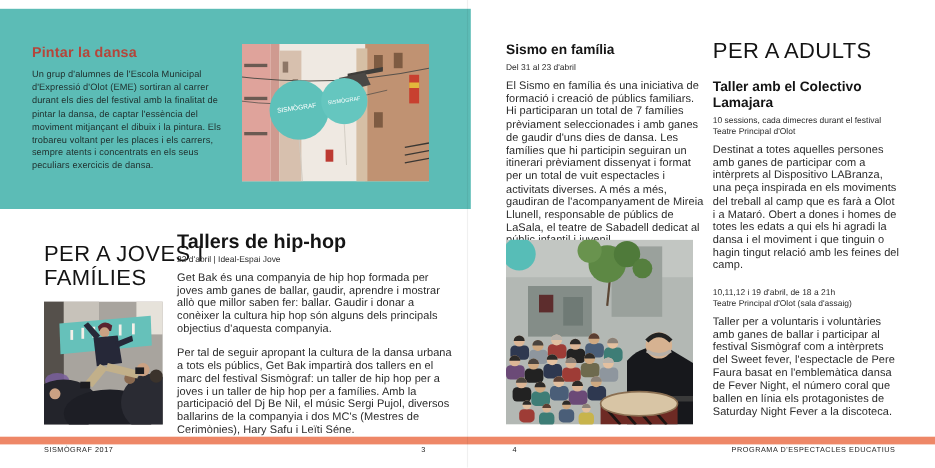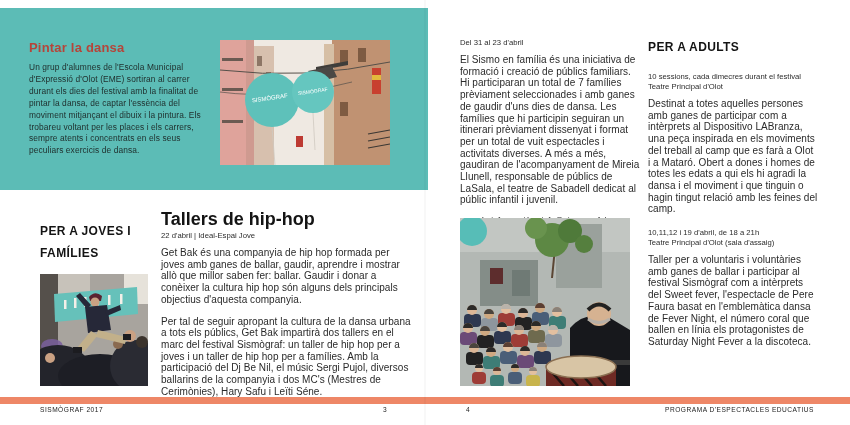--- a/index.html
+++ b/index.html
@@ -20,21 +20,21 @@
   .teal-title{
     font-size:13px;font-weight:bold;color:#b5453a;
     margin:0 0 7px 0;letter-spacing:.2px;
   }
   .teal-body{
     width:178px;font-size:8.4px;line-height:11.9px;color:#20312f;
     margin:0;letter-spacing:.1px;
   }
   
   .big-heading{
-    font-size:12px;line-height:22px;font-weight:700;color:#141414;
+    font-size:20px;line-height:22px;font-weight:400;color:#141414;
     letter-spacing:.4px;margin:0;
   }
   
   .art-title{font-size:12.5px;line-height:14px;font-weight:bold;color:#141414;margin:0 0 5px 0;}
   .art-date{font-size:7.7px;line-height:10px;color:#2c2c2c;margin:0 0 6px 0;}
   .art-body{font-size:10px;line-height:11.7px;color:#2a2a2a;margin:0 0 10px 0;letter-spacing:.05px;}
   .more-info{font-size:8.4px;line-height:11.7px;color:#2a2a2a;margin:8px 0 0 0;text-align:center;}
   
   .photo{display:block;}
   
@@ -137,20 +137,21 @@
 </svg>
 
 <div class="abs" style="left:161px;top:212px;width:252px">
   <h2 class="art-title" style="font-size:18px">Tallers de hip-hop</h2>
   <p class="art-date">22 d'abril | Ideal-Espai Jove</p>
   <p class="art-body">Get Bak és una companyia de hip hop formada per joves amb ganes de ballar, gaudir, aprendre i mostrar allò que millor saben fer: ballar. Gaudir i donar a conèixer la cultura hip hop són alguns dels principals objectius d'aquesta companyia.</p>
   <p class="art-body">Per tal de seguir apropant la cultura de la dansa urbana a tots els públics, Get Bak impartirà dos tallers en el marc del festival Sismògraf: un taller de hip hop per a joves i un taller de hip hop per a famílies. Amb la participació del Dj Be Nil, el músic Sergi Pujol, diversos ballarins de la companyia i dos MC's (Mestres de Cerimònies), Hary Safu i Leïti Séne.</p>
 </div>
 
 <div class="abs" style="left:460px;top:38px;width:180px">
+  <h2 class="art-title">Sismo en família</h2>
   <p class="art-date">Del 31 al 23 d'abril</p>
   <p class="art-body">El Sismo en família és una iniciativa de formació i creació de públics familiars. Hi participaran un total de 7 famílies prèviament seleccionades i amb ganes de gaudir d'uns dies de dansa. Les famílies que hi participin seguiran un itinerari prèviament dissenyat i format per un total de vuit espectacles i activitats diverses. A més a més, gaudiran de l'acompanyament de Mireia Llunell, responsable de públics de LaSala, el teatre de Sabadell dedicat al públic infantil i juvenil.</p>
   <p class="more-info">Més informació a: info@sismografolot.cat</p>
 </div>
 
 <svg class="abs photo" style="left:460px;top:218px" width="170" height="168" viewBox="0 0 170 168">
   <rect width="170" height="168" fill="#b3b8b4"></rect>
   <rect x="0" y="0" width="170" height="34" fill="#c2c6c2"></rect>
   <rect x="96" y="6" width="46" height="64" fill="#9aa19c"></rect>
   <rect x="20" y="42" width="58" height="46" fill="#848d88"></rect>
@@ -243,20 +244,21 @@
   <g>
     <path d="M86 150 L86 168 L156 168 L156 150 Z" fill="#6e2a24"></path>
     <path d="M90 152 L104 168 M104 152 L118 168 M118 152 L132 168 M132 152 L146 168" stroke="#1d1412" stroke-width="2.5"></path>
     <ellipse cx="121" cy="149" rx="35" ry="11" fill="#d8c5a5"></ellipse>
     <ellipse cx="121" cy="149" rx="35" ry="11" fill="none" stroke="#8a6f52" stroke-width="1.5"></ellipse>
   </g>
 </svg>
 
 <div class="abs" style="left:648px;top:36px;width:170px">
   <h1 class="big-heading" style="margin-bottom:14px">PER A ADULTS</h1>
+  <h2 class="art-title">Taller amb el Colectivo Lamajara</h2>
   <p class="art-date" style="margin-bottom:0">10 sessions, cada dimecres durant el festival</p>
   <p class="art-date">Teatre Principal d'Olot</p>
   <p class="art-body" style="margin-bottom:13px">Destinat a totes aquelles persones amb ganes de participar com a intèrprets al Dispositivo LABranza, una peça inspirada en els moviments del treball al camp que es farà a Olot i a Mataró. Obert a dones i homes de totes les edats a qui els hi agradi la dansa i el moviment i que tinguin o hagin tingut relació amb les feines del camp.</p>
   <p class="art-date" style="margin-bottom:0">10,11,12 i 19 d'abril, de 18 a 21h</p>
   <p class="art-date">Teatre Principal d'Olot (sala d'assaig)</p>
   <p class="art-body">Taller per a voluntaris i voluntàries amb ganes de ballar i participar al festival Sismògraf com a intèrprets del Sweet fever, l'espectacle de Pere Faura basat en l'emblemàtica dansa de Fever Night, el número coral que ballen en línia els protagonistes de Saturday Night Fever a la discoteca.</p>
 </div>
 
 <div class="abs footer-bar"></div>
 <div class="abs footer-text" style="left:40px">SISMÒGRAF 2017</div>

